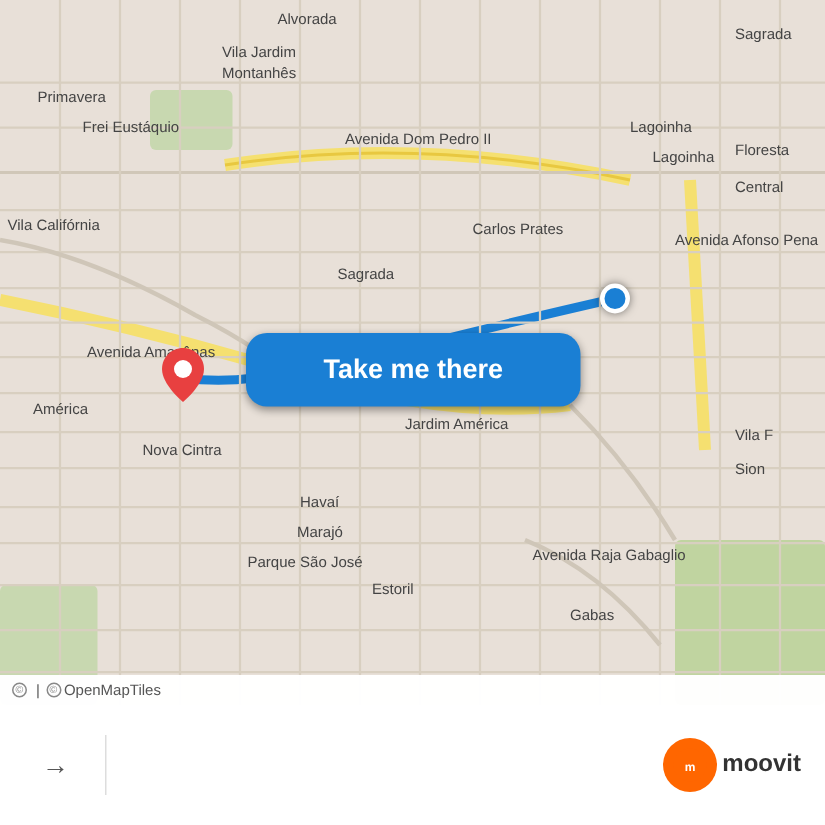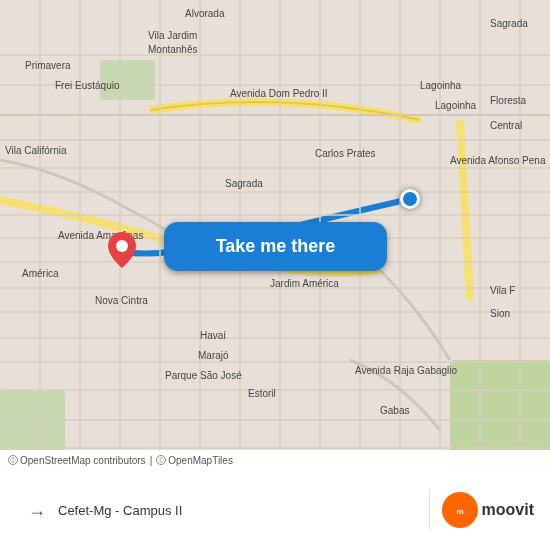--- a/index.html
+++ b/index.html
@@ -277,31 +277,29 @@
     <path d="M14 0 C6.27 0 0 6.27 0 14 C0 24.5 14 36 14 36 C14 36 28 24.5 28 14 C28 6.27 21.73 0 14 0 Z" fill="#e84040"></path>
     <circle cx="14" cy="14" r="6" fill="white"></circle>
   </svg>
 
   <button class="take-me-there-btn">
     <span>Take me there</span>
   </button>
 
   <div class="attribution">
     <span class="copyright-circle">©</span>
-    <span>OpenStreetMap contributors</span>
     <span style="margin: 0 4px;">|</span>
     <span class="copyright-circle">©</span>
     <span>OpenMapTiles</span>
   </div>
 </div>
 
 <div class="bottom-bar">
   <div class="bottom-bar-content">
     <span class="arrow-icon">→</span>
-    <span class="destination-text">Cefet-Mg - Campus II</span>
     <div class="divider-line"></div>
     <div class="moovit-logo">
       <div class="moovit-icon">
         <svg width="24" height="24" viewBox="0 0 24 24" xmlns="http://www.w3.org/2000/svg">
           <circle cx="12" cy="12" r="11" fill="#ff6600"></circle>
           <text x="12" y="16" text-anchor="middle" fill="white" font-size="8" font-weight="bold">m</text>
         </svg>
       </div>
       <span class="moovit-text">moovit</span>
     </div>

